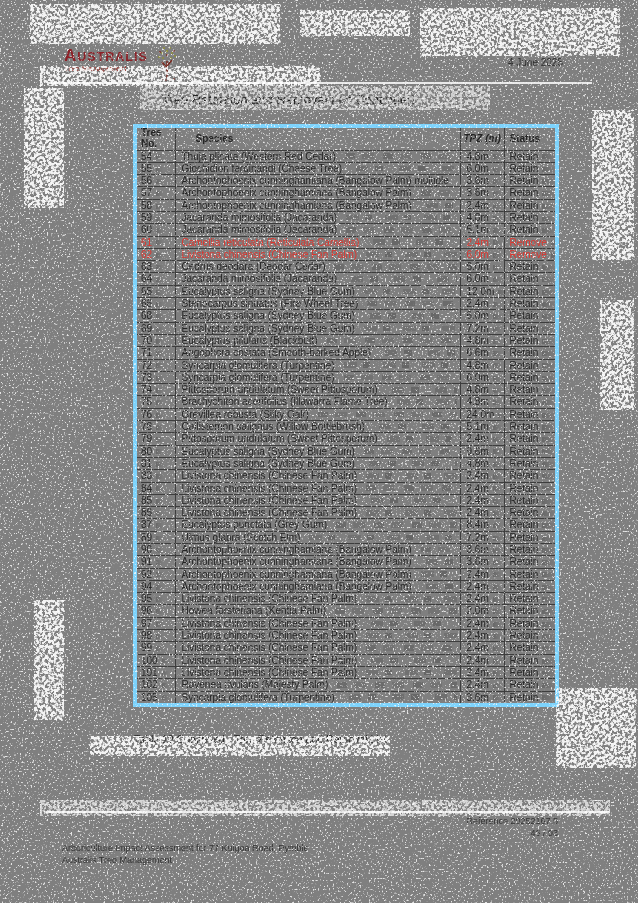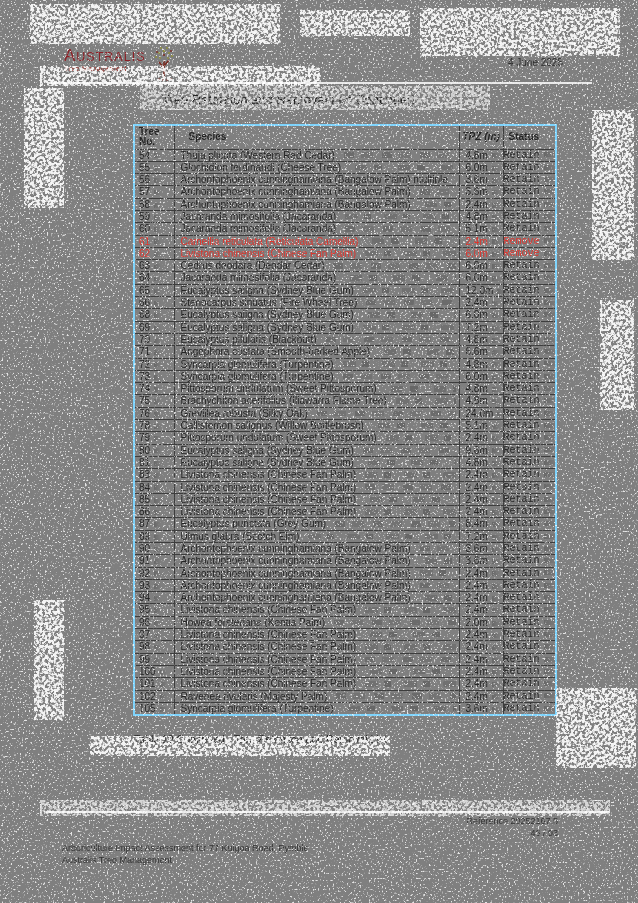--- a/index.html
+++ b/index.html
@@ -6,50 +6,50 @@
   body{
     width:638px;height:903px;
     background:#7f7f7f;
     position:relative;overflow:hidden;
     font-family:"Liberation Sans","DejaVu Sans",sans-serif;
   }
   .page{position:absolute;inset:0;}
 
   
   .logo{position:absolute;left:64px;top:49px;display:flex;align-items:flex-start;gap:5px;}
-  .logo-name{font-weight:normal;color:#8c2127;font-size:12.5px;letter-spacing:1px;line-height:14px;}
+  .logo-name{font-weight:bold;color:#8c2127;font-size:12.5px;letter-spacing:1px;line-height:14px;}
   .logo-name::first-letter{font-size:17px;}
   .logo-tag{font-size:6.8px;color:#ae342c;letter-spacing:0.5px;margin-top:1px;}
   .logo-tree{margin-top:-5px;}
   .doc-date{position:absolute;top:57px;right:75px;font-size:10px;color:#2e2e2e;}
   .rule{position:absolute;height:2px;background:rgba(242,242,242,0.92);}
   .rule-top{left:48px;width:544px;top:82px;}
   .rule-bottom{left:46px;width:564px;top:811px;}
   .page-title{position:absolute;left:130px;top:92px;font-size:13px;color:#1e1e1e;margin-left:32px;}
 
   
   table.tree-table{
     position:absolute;left:133px;top:124px;width:424px;
     border-collapse:collapse;table-layout:fixed;
-    border:2px solid #7dd3fc;
+    border:4px solid #7dd3fc;
   }
   .tree-table th,.tree-table td{
     border:1px solid #3d3d3d;overflow:hidden;white-space:nowrap;
     color:#242424;box-sizing:border-box;
   }
   .tree-table th{
     font-size:10px;font-weight:bold;text-align:left;height:24px;
     vertical-align:middle;line-height:10.5px;white-space:normal;
     padding:0 2px 0 4px;
   }
   .tree-table td{font-size:10px;height:11.3px;line-height:11.3px;padding:0;}
   .col-no{width:40px;}   td.col-no{padding-left:4px;}
-  .col-species{width:285px;} th.col-species{padding-left:14px;margin-left:40px;}
+  .col-species{width:285px;} th.col-species{padding-left:20px;margin-left:40px;}
   .col-tpz{width:44px;}  th.col-tpz{padding-left:3px;font-style:italic;} td.col-tpz{padding-left:6px;}
-  .col-status{width:53px;} th.col-status{padding-left:5px;} td.col-status{font-family:Liberation Mono, monospace;}
+  .col-status{width:53px;} th.col-status{padding-left:5px;} td.col-status{padding-left:5px;}
   tr.remove td{color:#e0342c;}
   
   .sp{display:flex;align-items:center;height:100%;padding-left:6px;}
   .smudge{flex:1;height:5.5px;margin:0 3px 0 9px;opacity:.8;}
   .s0{background:repeating-linear-gradient(90deg,#666 0 10px,transparent 10px 17px,#707070 17px 29px,transparent 29px 38px);}
   .s1{background:repeating-linear-gradient(90deg,transparent 0 5px,#6a6a6a 5px 17px,transparent 17px 24px,#616161 24px 32px,transparent 32px 43px);}
   .s2{background:repeating-linear-gradient(90deg,#6d6d6d 0 13px,transparent 13px 19px,#606060 19px 26px,transparent 26px 39px);}
   td.col-no::after,td.col-tpz::after,td.col-status::after{
     content:"";display:inline-block;height:5px;margin-left:4px;vertical-align:middle;
     background:linear-gradient(90deg,rgba(100,100,100,.85),rgba(100,100,100,0));
@@ -490,31 +490,20 @@
           </td>
           <td class="col-tpz">3.6m</td>
           <td class="col-status">Retain</td>
         </tr>
         <tr>
           <td class="col-no">92</td>
           <td class="col-species">
             <div class="sp">
               <span>Archontophoenix cunninghamiana (Bangalow Palm)</span>
               <span class="smudge s2"></span>
-            </div>
-          </td>
-          <td class="col-tpz">2.4m</td>
-          <td class="col-status">Retain</td>
-        </tr>
-        <tr>
-          <td class="col-no">93</td>
-          <td class="col-species">
-            <div class="sp">
-              <span>Archontophoenix cunninghamiana (Bangalow Palm)</span>
-              <span class="smudge s0"></span>
             </div>
           </td>
           <td class="col-tpz">2.4m</td>
           <td class="col-status">Retain</td>
         </tr>
         <tr>
           <td class="col-no">94</td>
           <td class="col-species">
             <div class="sp">
               <span>Archontophoenix cunninghamiana (Bangalow Palm)</span>

